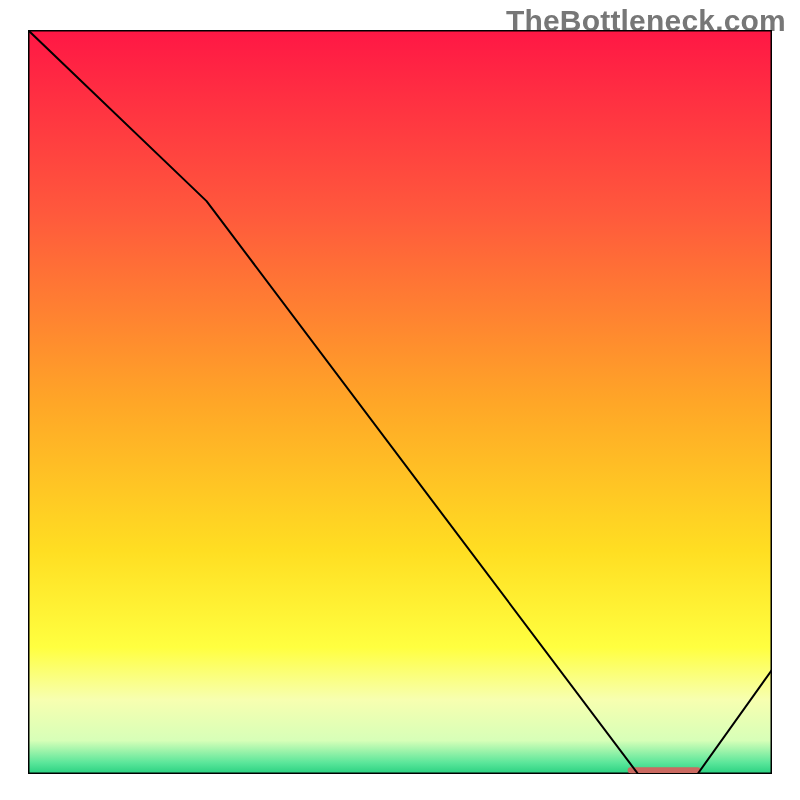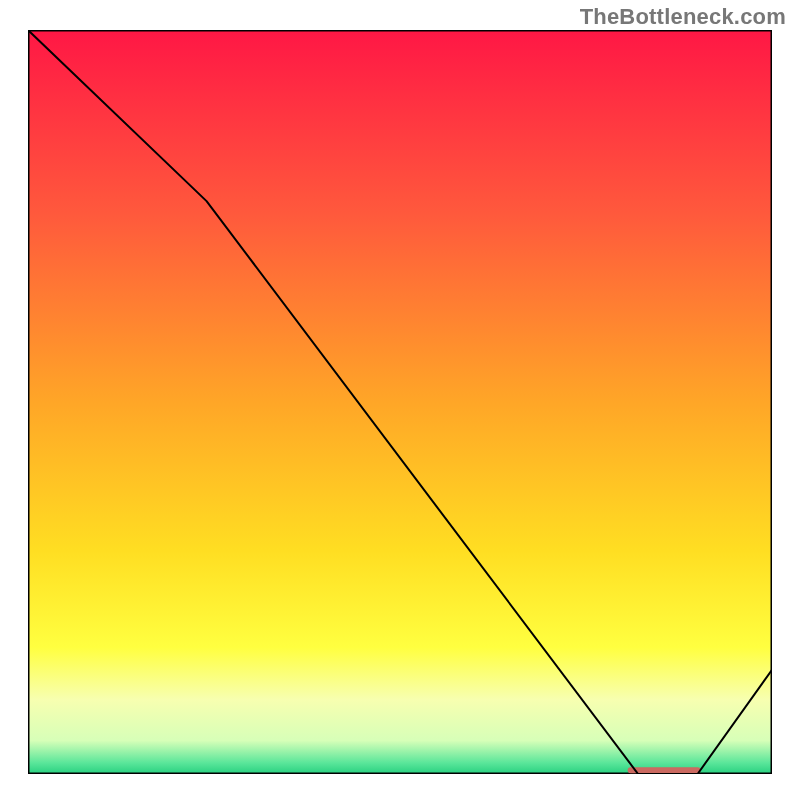--- a/index.html
+++ b/index.html
@@ -14,21 +14,21 @@
   .wrap {
     position: relative;
     width: 800px;
     height: 800px;
     box-sizing: border-box;
   }
   .watermark {
     position: absolute;
     top: 4px;
     right: 14px;
-    font-size: 22px;
+    font-size: 30px;
     font-weight: 600;
     color: #777777;
     letter-spacing: 0.2px;
   }
   .plot {
     position: absolute;
     left: 28px;
     top: 30px;
     width: 744px;
     height: 744px;

